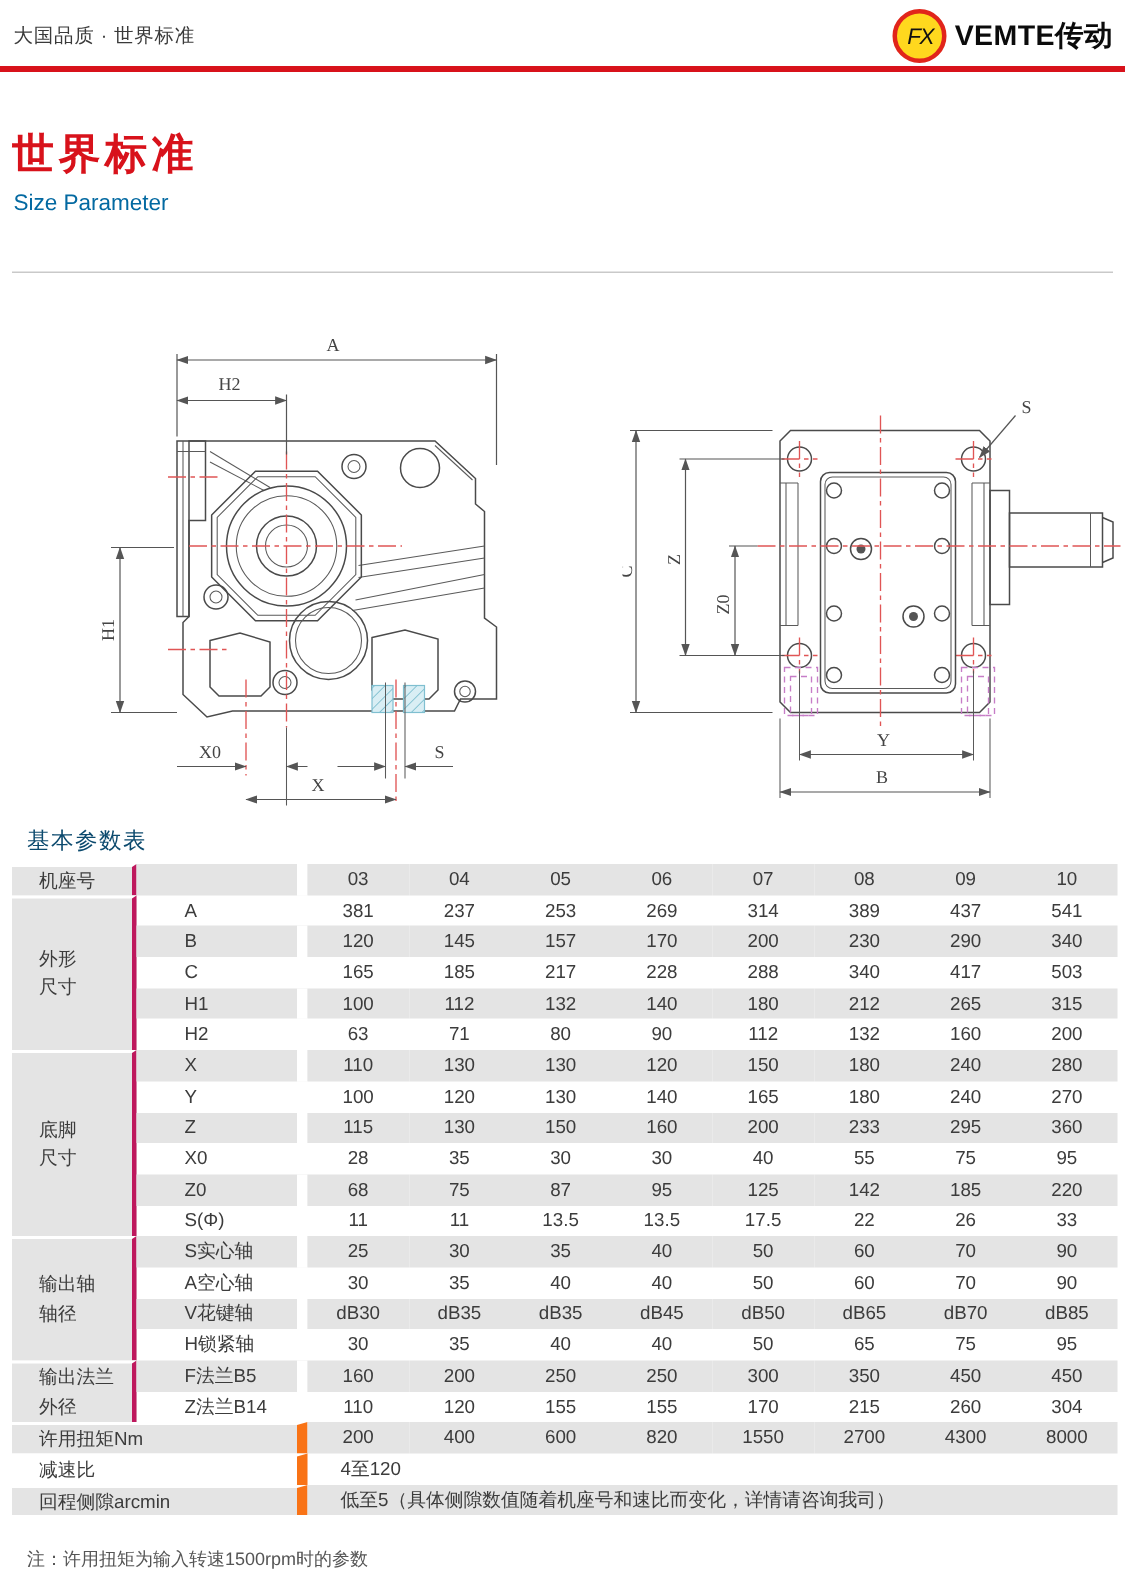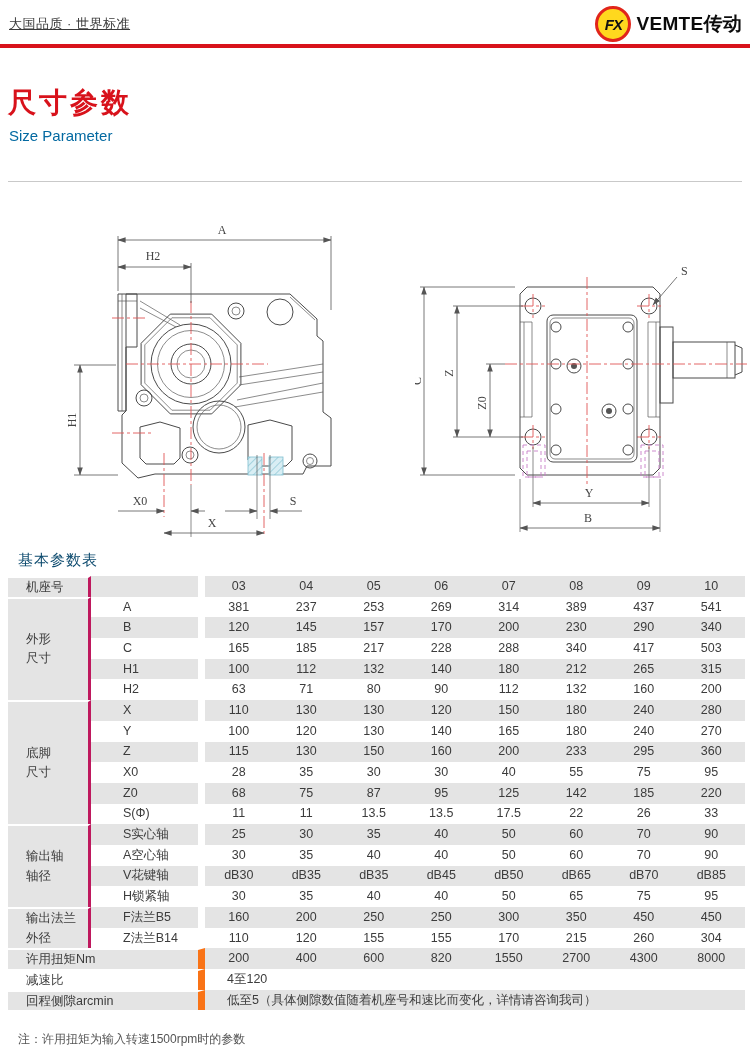--- a/index.html
+++ b/index.html
@@ -1,23 +1,23 @@
 <!DOCTYPE html>
 <html style="--accent: #d8121b; --gray: #e4e4e4; --red: #e05555;"><head>
 <meta charset="utf-8">
 <style>
   :root{ --accent:#d8121b; --gray:#e4e4e4; --ink:#3c3c3c; --line:#4a4a4a; --red:#e05555; --mag:#c77dc7; }
   *{margin:0;box-sizing:border-box;}
   body{width:750px;height:1055px;position:relative;background:#fff;overflow:hidden;
        font-family:"Liberation Sans",sans-serif;color:#333;}
   .abs{position:absolute;}
-  .slogan{left:9px;top:15px;font-size:13px;color:#3a3a3a;letter-spacing:.5px;text-decoration:underline;}
+  .slogan{left:9px;top:15px;font-size:13px;color:#3a3a3a;letter-spacing:.5px;}
   .logo{top:6px;right:8px;display:flex;align-items:center;gap:5px;}
   .logo-badge{width:36px;height:36px;border-radius:50%;background:#ffd81e;border:3px solid #e1251b;
-      display:flex;align-items:center;justify-content:center;font-weight:bold;font-style:italic;
+      display:flex;align-items:center;justify-content:center;font-weight:normal;font-style:italic;
       font-size:15px;color:#111;letter-spacing:-1px;}
   .brand{font-size:19px;font-weight:800;color:#0b0b0b;letter-spacing:.3px;}
   .redbar{left:0;top:44px;width:750px;height:4px;background:var(--accent);}
   .title-zh{left:8px;top:84px;font-size:28px;font-weight:bold;color:var(--accent);letter-spacing:3px;}
   .title-en{left:9px;top:127px;font-size:15px;color:#0369a1;}
   .divider{left:8px;top:181px;width:734px;height:1px;background:#c9c9c9;}
   .tbl-title{left:18px;top:551px;font-size:15px;color:#0c4a6e;letter-spacing:1px;}
   .note{left:18px;top:1031px;font-size:12px;color:#555;}
 
   table{position:absolute;left:8px;top:576px;width:737px;border-collapse:separate;border-spacing:0;
@@ -42,21 +42,21 @@
 </head>
 <body>
 
 <div class="abs slogan">大国品质 · 世界标准</div>
 <div class="abs logo">
   <div class="logo-badge">FX</div>
   <div class="brand">VEMTE传动</div>
 </div>
 <div class="abs redbar"></div>
 
-<div class="abs title-zh">尺寸参数</div>
+<div class="abs title-zh">世界标准</div>
 <div class="abs title-en">Size Parameter</div>
 <div class="abs divider"></div>
 
 <svg class="abs" style="left:60px;top:215px" width="330" height="330" viewBox="0 0 330 330">
   <defs>
     <marker id="ar" viewBox="0 0 10 10" refX="9.5" refY="5" markerWidth="10" markerHeight="10" orient="auto-start-reverse">
       <path d="M0,1.5 L10,5 L0,8.5 z" fill="#555"></path>
     </marker>
     <pattern id="hatch" width="5" height="5" patternTransform="rotate(45)" patternUnits="userSpaceOnUse">
       <rect width="5" height="5" fill="#d9eef4"></rect>

